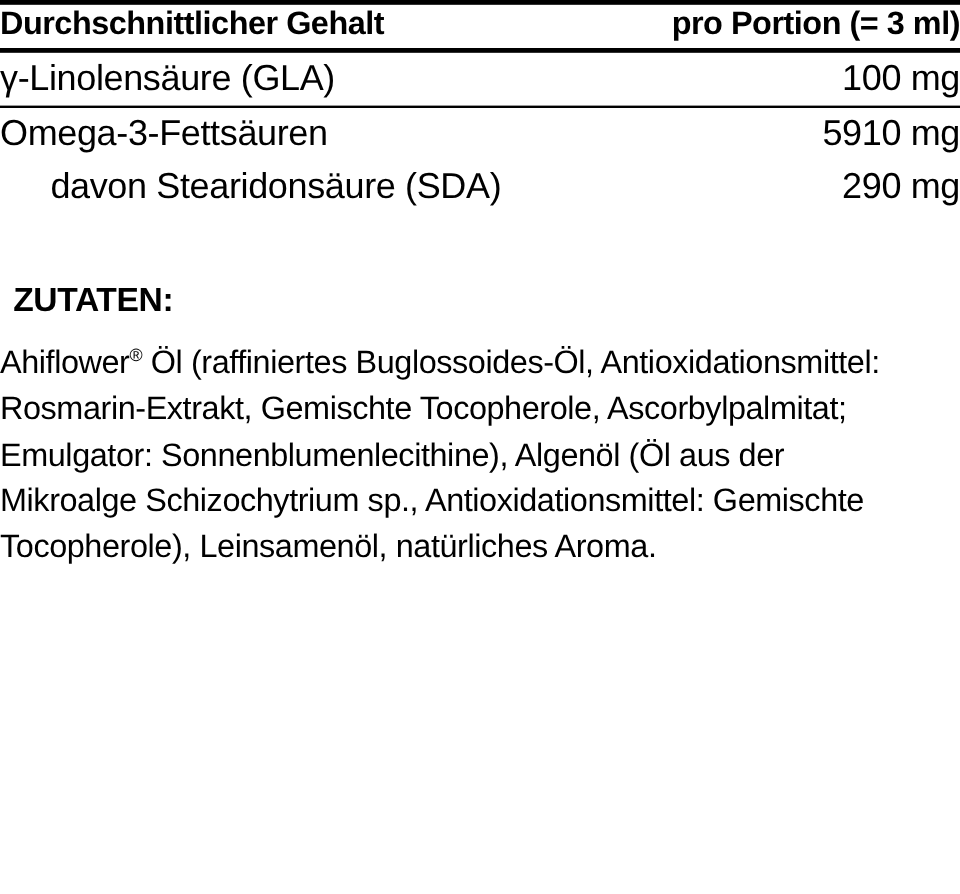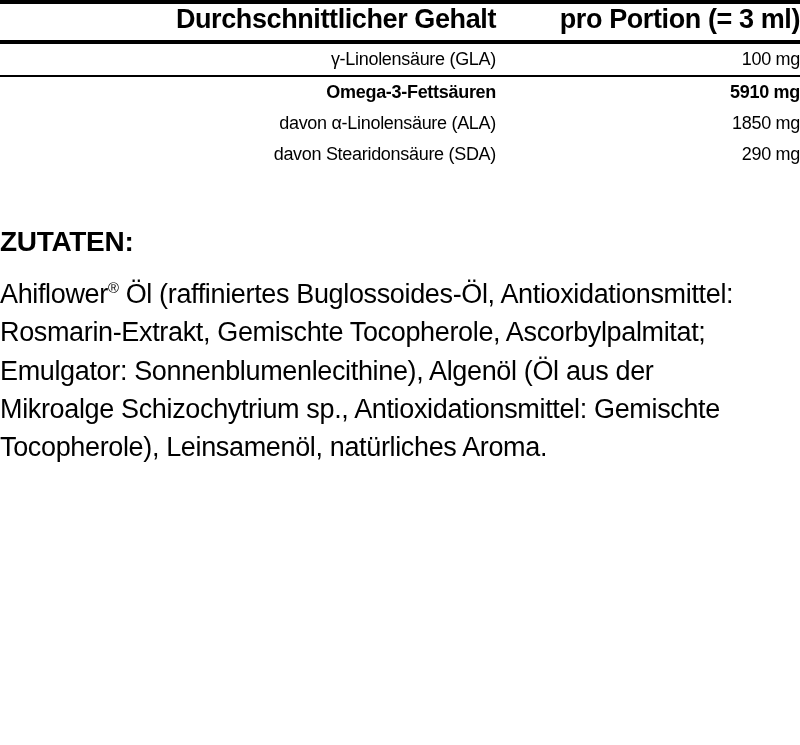--- a/index.html
+++ b/index.html
@@ -24,21 +24,20 @@
 
   
   .nutri-table {
     width: 100%;
     border-collapse: collapse;
     table-layout: fixed;
   }
   .nutri-table td {
     padding: 0;
     vertical-align: baseline;
-    text-align: right;
   }
   .col-name { width: 62%; }
   .col-val  { width: 38%; text-align: right; }
 
   .rule-thick {
     height: 4px;
     background: #000;
     width: 100%;
   }
   .rule-thin {
@@ -47,42 +46,43 @@
     width: 100%;
   }
 
   .head-row td {
     font-size: 27px;
     font-weight: bold;
     letter-spacing: -0.4px;
     padding-bottom: 5px;
   }
   .row td {
-    font-size: 18px;
+    font-size: 30px;
     letter-spacing: -0.3px;
     padding-top: 5px;
     padding-bottom: 5px;
   }
   .row.bold td {
-    font-weight: bold;
+    font-weight: normal;
     margin-left: 19px;
   }
   .indent {
     padding-left: 42px !important;
   }
 
   
   .ingredients {
     margin-top: 56px;
   }
   .ing-title {
     font-size: 28px;
     font-weight: bold;
     letter-spacing: -0.3px;
     margin-bottom: 12px;
+    padding-left: 11px;
   }
   .ing-body {
     font-size: 27px;
     line-height: 1.42;
     letter-spacing: -0.35px;
     max-width: 760px;
     margin-top: 17px;
   }
   sup {
     font-size: 0.55em;
@@ -121,24 +121,20 @@
         <td colspan="2">
           <div class="rule-thin"></div>
         </td>
       </tr>
 
       <tr class="row bold">
         <td>Omega-3-Fettsäuren</td>
         <td class="col-val">5910 mg</td>
       </tr>
 
-      <tr class="row">
-        <td class="indent">davon α-Linolensäure (ALA)</td>
-        <td class="col-val">1850 mg</td>
-      </tr>
 
 
       <tr class="row">
         <td class="indent">davon Stearidonsäure (SDA)</td>
         <td class="col-val">290 mg</td>
       </tr>
     </tbody>
   </table>
 
   <div class="ingredients">

